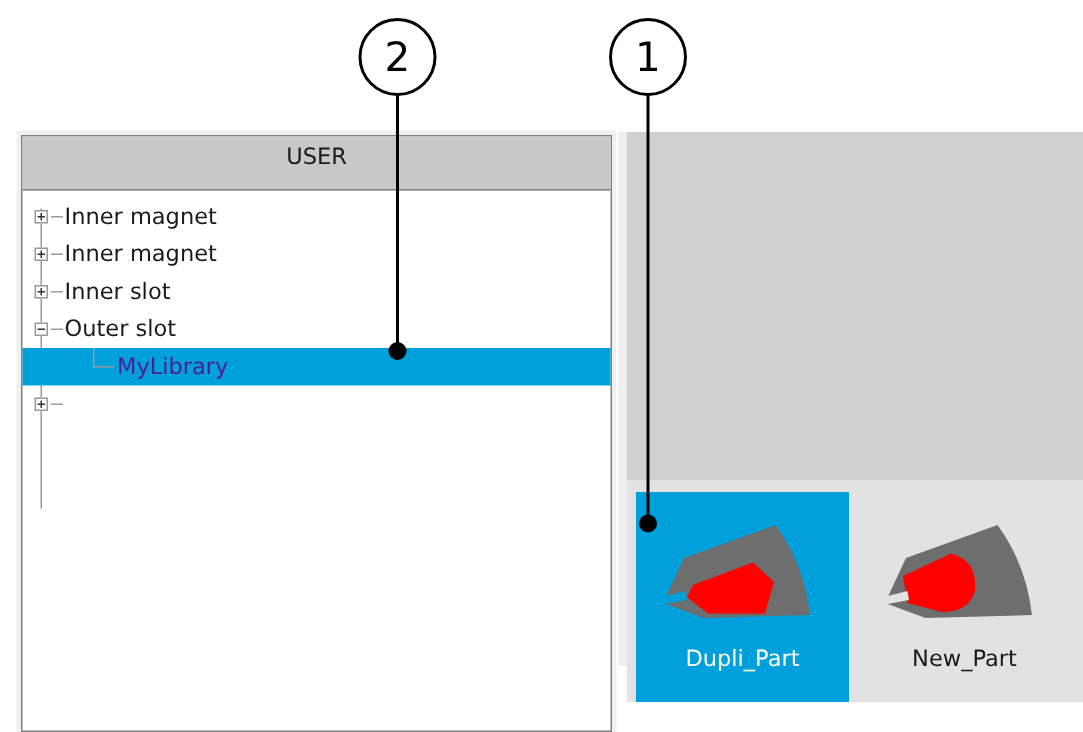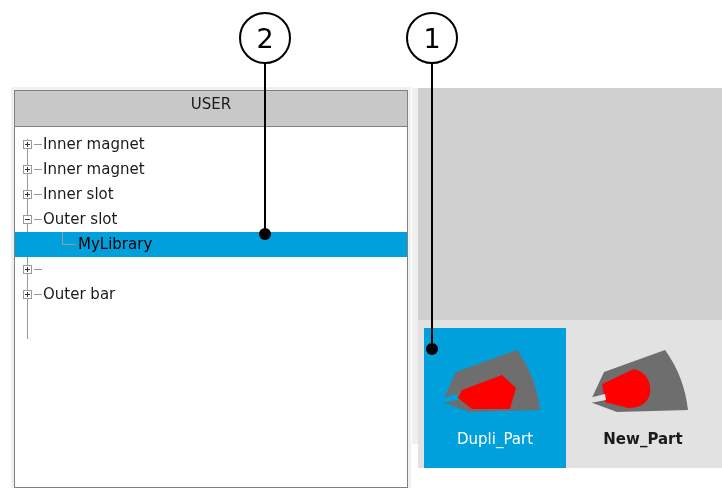--- a/index.html
+++ b/index.html
@@ -45,21 +45,21 @@
   .tree-row {
     position: relative;
     height: 25px;
     line-height: 25px;
     font-size: 15px;
     color: #1a1a1a;
     white-space: nowrap;
   }
   .tree-row.selected {
     background: #00a0dc;
-    color: #000000;
+    color: #4c1d95;
   }
   .tree-row .label {
     position: absolute;
     left: 28px;
     top: 0;
   }
   .tree-row.child .label {
     left: 63px;
   }
   
@@ -144,21 +144,21 @@
     background: #e2e2e2;
   }
   .tile {
     position: absolute;
     top: 8px;
     width: 142px;
     height: 140px;
     box-sizing: border-box;
   }
   .tile.selected { background: #00a0dc; }
-  .tile.plain    { background: transparent; font-weight: bold; }
+  .tile.plain    { background: transparent; }
   .tile .thumb {
     position: absolute;
     left: 0;
     top: 8px;
     width: 142px;
     height: 92px;
   }
   .tile .caption {
     position: absolute;
     left: 0;
@@ -240,25 +240,20 @@
       <span class="elbow-h"></span>
       <span class="label">MyLibrary</span>
     </div>
 
 
     <div class="tree-row">
       <span class="expander plus"></span>
       <span class="stub"></span>
     </div>
 
-    <div class="tree-row">
-      <span class="expander plus"></span>
-      <span class="stub"></span>
-      <span class="label">Outer bar</span>
-    </div>
 
 
   </div>
 </div>
 
 <div id="gallery-panel">
 
   <div id="gallery-strip">
 
     <div class="tile selected" style="left:6px;">

